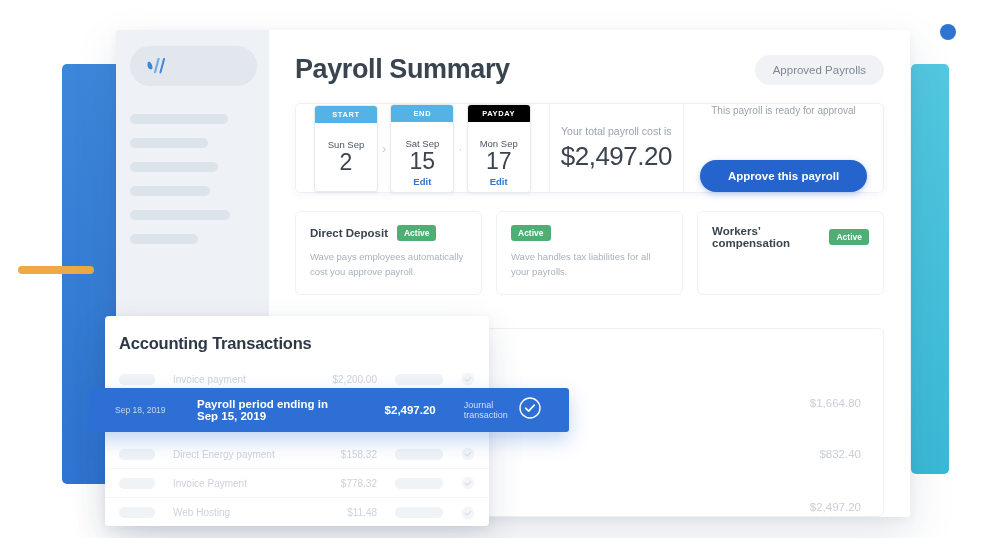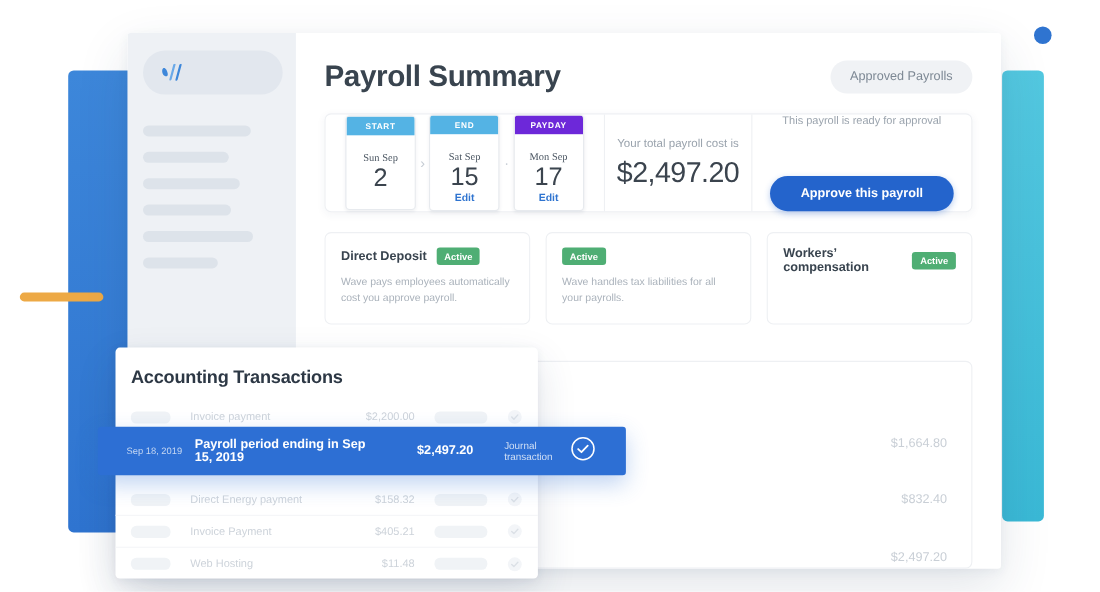--- a/index.html
+++ b/index.html
@@ -90,22 +90,22 @@
   .date-card {
     width: 64px; background: #fff;
     border: 1px solid #e7eaee; border-radius: 4px; overflow: hidden;
     box-shadow: 0 1px 3px rgba(40,60,90,.07);
     text-align: center;
   }
   .date-head {
     font-size: 7.5px; font-weight: 700; color: #fff; letter-spacing: .6px;
     padding: 4px 0; background: #54b3e4;
   }
-  .date-head.payday { background: #6d28d9; }
-  .date-dow { font-size: 9.5px; color: #4c5763; margin-top: 16px; font-family: Liberation Serif, serif; }
+  .date-head.payday { background: #000000; }
+  .date-dow { font-size: 9.5px; color: #4c5763; margin-top: 16px; }
   .date-num { font-size: 23px; color: #3b444e; line-height: 1; margin-top: 1px; }
   .date-edit {
     font-size: 9.5px; color: #2f74d0; font-weight: 700;
     margin: 3px 0 5px 0;
   }
   .date-card.no-edit .date-num { margin-bottom: 17px; }
   .sep-chev { color: #c6ccd4; font-size: 13px; }
   .sep-dot { color: #c6ccd4; font-size: 13px; }
 
   .cost-col {
@@ -177,21 +177,21 @@
   
   .tx-row-active {
     position: absolute; left: -16px; top: 72px;
     width: 480px; height: 44px;
     background: #2d6fd4; border-radius: 3px;
     box-shadow: 0 8px 20px rgba(45,111,212,.30);
     display: flex; align-items: center; padding: 0 0 0 26px;
     color: #fff;
   }
   .active-date { font-size: 8.5px; color: #c5d7f2; flex: 0 0 58px; }
-  .active-name { font-size: 11.5px; font-weight: 700; margin-left: 4px; }
+  .active-name { font-size: 11.5px; font-weight: 700; margin-left: 24px; }
   .active-amt { font-size: 11.5px; font-weight: 700; margin-left: 40px; }
   .active-type { font-size: 9px; color: #d0dff5; margin-left: 28px; }
   .active-check { margin-left: auto; margin-right: 28px; }
 </style>
 </head>
 <body>
 
 <div id="stage">
 
   <div class="bg-blue-rect"></div>
@@ -330,21 +330,21 @@
           <svg width="14" height="14" viewBox="0 0 20 20">
               <circle cx="10" cy="10" r="9" fill="#f3f5f8"></circle>
               <path d="M6 10.2 L8.8 13 L14 7.4" fill="none" stroke="#dbe0e6" stroke-width="1.8" stroke-linecap="round" stroke-linejoin="round"></path>
             </svg>
         </span>
       </div>
 
       <div class="tx-row">
         <span class="skel-chip"></span>
         <span class="tx-name">Invoice Payment</span>
-        <span class="tx-amt">$405.21</span>
+        <span class="tx-amt">$778.32</span>
         <span class="skel-chip2"></span>
         <span class="tick-ghost">
           <svg width="14" height="14" viewBox="0 0 20 20">
               <circle cx="10" cy="10" r="9" fill="#f3f5f8"></circle>
               <path d="M6 10.2 L8.8 13 L14 7.4" fill="none" stroke="#dbe0e6" stroke-width="1.8" stroke-linecap="round" stroke-linejoin="round"></path>
             </svg>
         </span>
       </div>
 
       <div class="tx-row" style="border-bottom:none">

